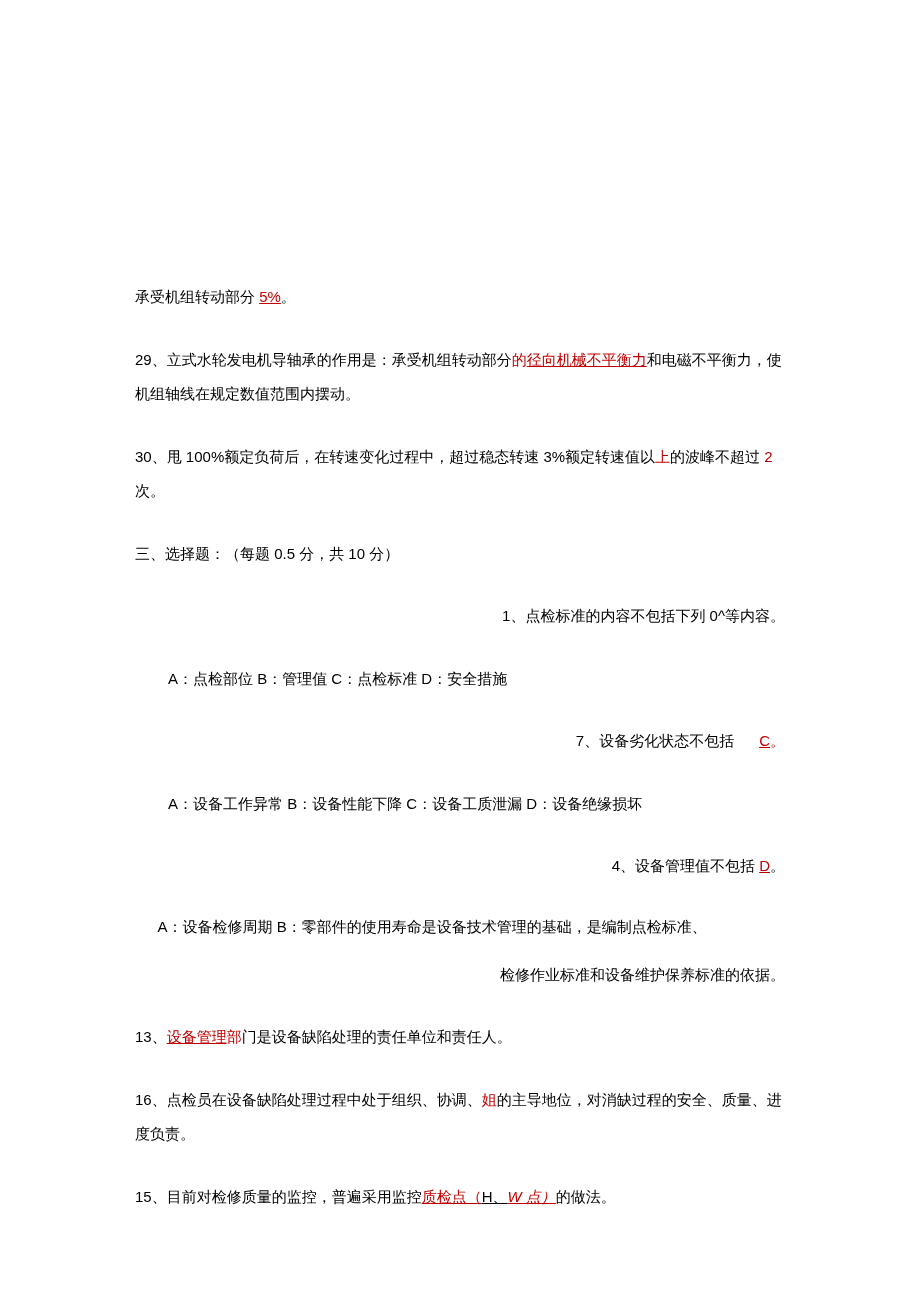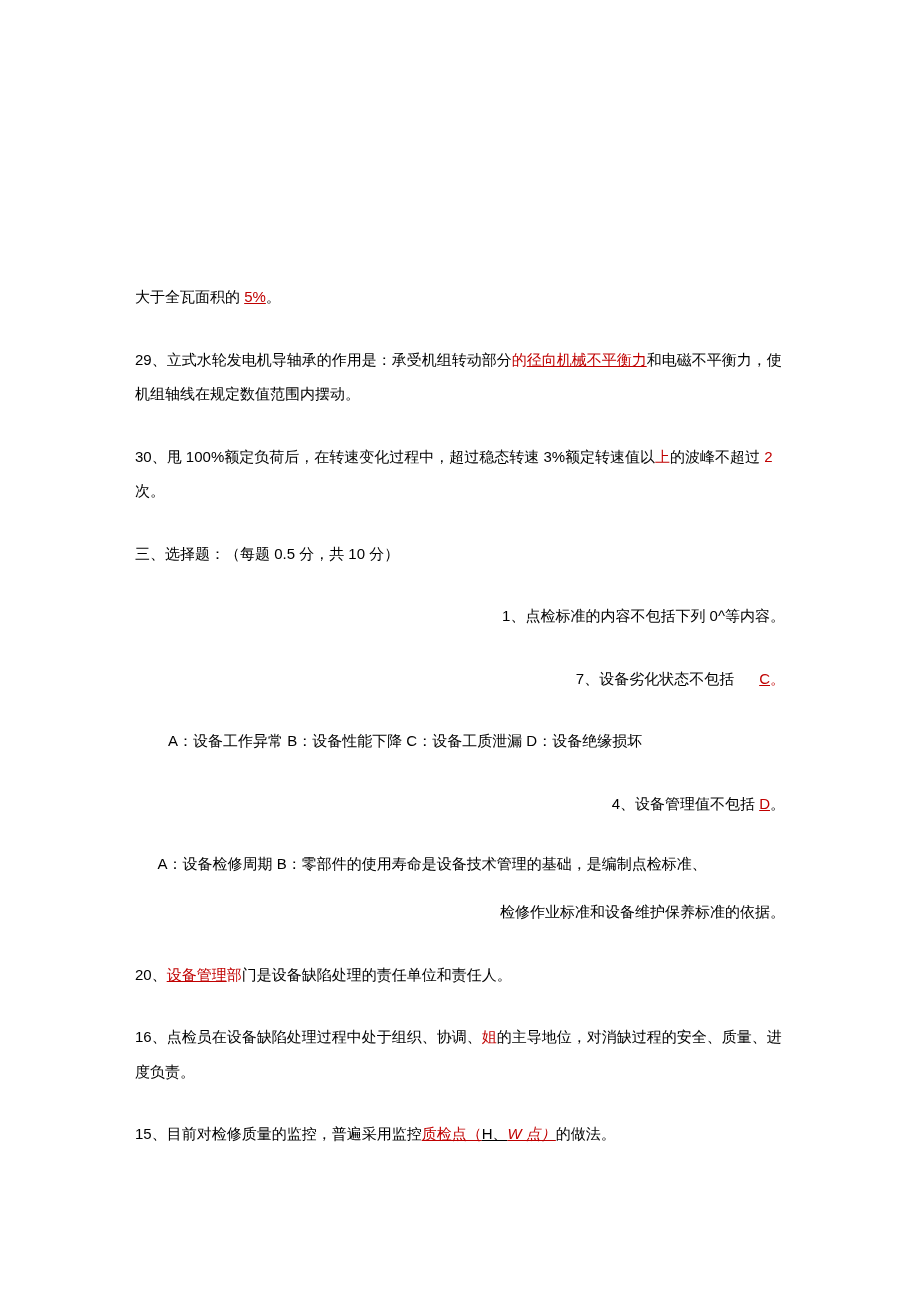--- a/index.html
+++ b/index.html
@@ -29,49 +29,50 @@
   .q-body { margin: 0 0 28px 0; text-align: right; }
   .options { margin: 0 0 28px 0; text-indent: 2.2em; }
   .tight { margin: 0 0 4px 0; line-height: 2.0; }
 </style>
 </head>
 <body>
 
 <div class="page">
 
   <p>
-    <span>大于全瓦面积的 </span><span class="red underline">5%</span><span>。</span>
+    <span>承受机组转动部分 </span><span class="red underline">5%</span><span>。</span>
   </p>
 
   <p>
     <span>29、立式水轮发电机导轴承的作用是：承受机组转动部分</span><span class="red">的</span><span class="red underline">径向机械不平衡力</span><span>和电磁不平衡力，使机组轴线在规定数值范围内摆动。</span>
   </p>
 
   <p>
     <span>30、甩 100%额定负荷后，在转速变化过程中，超过稳态转速 3%额定转速值以</span><span class="red">上</span><span>的波峰不超过 </span><span class="red">2</span><span> 次。</span>
   </p>
 
   <p class="section-title">三、选择题：（每题 0.5 分，共 10 分）</p>
 
   <p class="q-body">1、点检标准的内容不包括下列 0^等内容。</p>
+  <p class="options">A：点检部位 B：管理值 C：点检标准 D：安全措施</p>
 
   <p class="q-body">
     <span>7、设备劣化状态不包括</span>&nbsp;&nbsp;&nbsp;&nbsp;&nbsp;&nbsp;<span class="red underline">C</span><span class="red">。</span>
   </p>
   <p class="options">A：设备工作异常 B：设备性能下降 C：设备工质泄漏 D：设备绝缘损坏</p>
 
   <p class="q-body">
     <span>4、设备管理值不包括 </span><span class="red underline">D</span><span>。</span>
   </p>
 
   <p class="tight indent2">A：设备检修周期 B：零部件的使用寿命是设备技术管理的基础，是编制点检标准、</p>
   <p class="q-body" style="margin-top:16px;">检修作业标准和设备维护保养标准的依据。</p>
 
   <p>
-    <span>20、</span><span class="red underline">设备管理</span><span class="red">部</span><span>门是设备缺陷处理的责任单位和责任人。</span>
+    <span>13、</span><span class="red underline">设备管理</span><span class="red">部</span><span>门是设备缺陷处理的责任单位和责任人。</span>
   </p>
 
   <p>
     <span>16、点检员在设备缺陷处理过程中处于组织、协调、</span><span class="red">姐</span><span>的主导地位，对消缺过程的安全、质量、进度负责。</span>
   </p>
 
   <p>
     <span>15、目前对检修质量的监控，普遍采用监控</span><span class="red underline">质检点（</span><span class="underline">H、</span><span class="red underline" style="font-style:italic;">W 点）</span><span>的做法。</span>
   </p>
 

